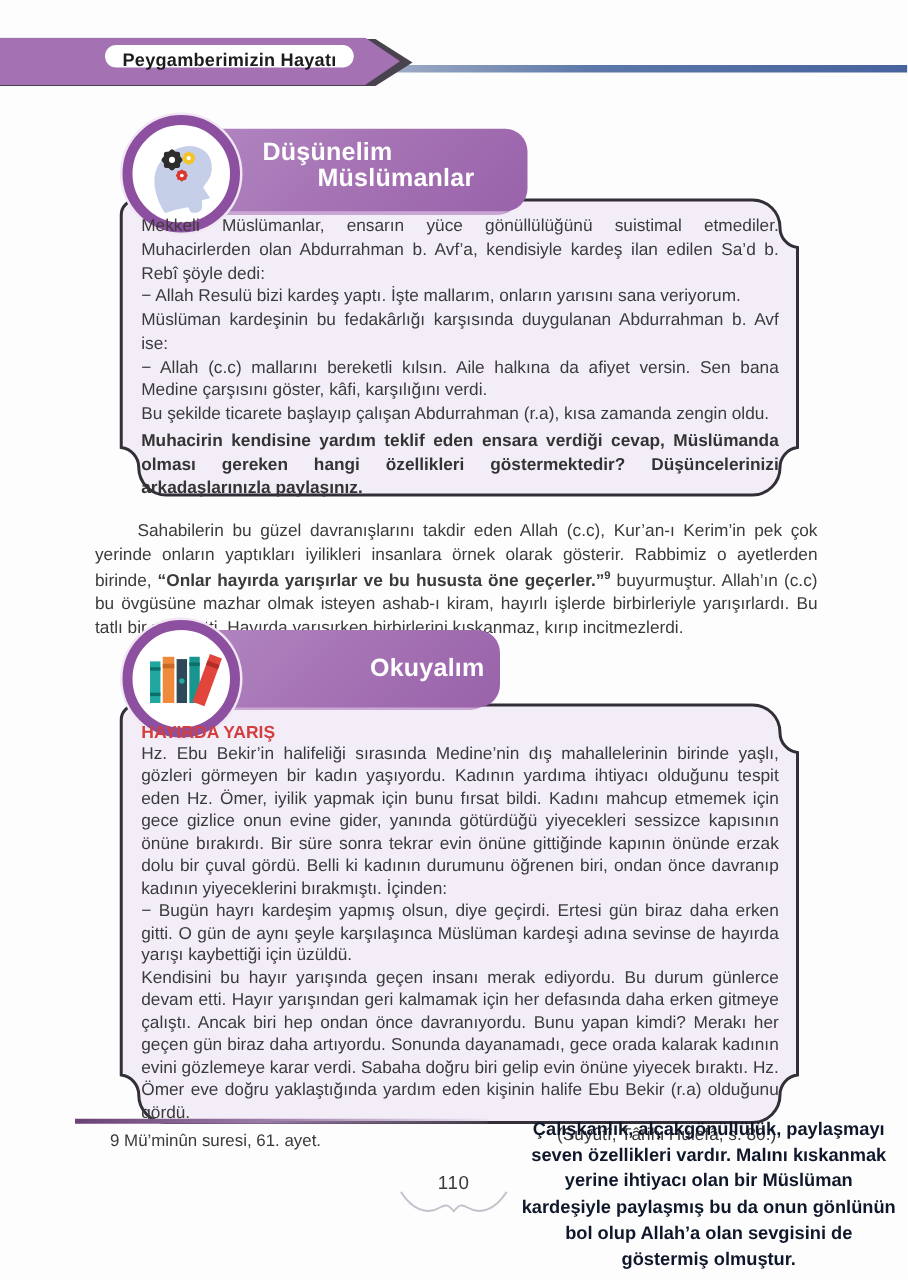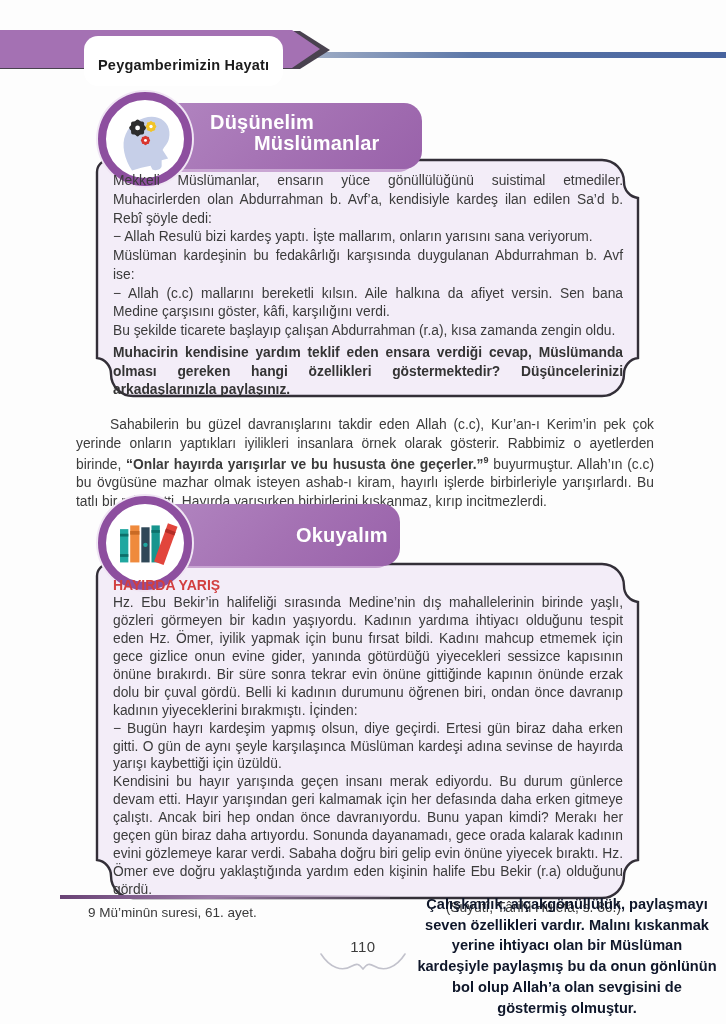--- a/index.html
+++ b/index.html
@@ -8,21 +8,21 @@
     font-family:"Liberation Sans",sans-serif;color:#3c3c3c;overflow:hidden;
   }
   
   .blue-line{position:absolute;top:52px;left:240px;width:486px;height:6px;
     background:linear-gradient(to right,#d8dbe1,#98a7c2 18%,#5c77a8 48%,#47639e 100%);}
   .ribbon-shadow{position:absolute;top:31px;left:0;width:336px;height:38px;
     background:#49424f;clip-path:polygon(0 0,300px 0,330px 19px,300px 38px,0 38px);}
   .ribbon{position:absolute;top:30px;left:0;width:324px;height:38px;
     background:#a471b3;clip-path:polygon(0 0,292px 0,320px 19px,292px 38px,0 38px);}
   .ribbon-pill{position:absolute;top:36px;left:84px;height:18px;line-height:26px;
-    background:#ffffff;border-radius:14px;padding:16px 14px;
+    background:#ffffff;border-radius:14px;padding:0 14px;
     font-size:14.5px;font-weight:700;color:#1c1c1c;letter-spacing:.2px;}
   
   .frame{position:absolute;}
   .banner-under{position:absolute;border-radius:18px;background:#c9a6d3;}
   .banner{position:absolute;border-radius:18px;
     background:linear-gradient(135deg,#b286c1 0%,#a471b3 55%,#9962aa 100%);
     color:#ffffff;font-weight:700;font-size:20px;letter-spacing:.2px;}
   .banner .l1{display:block;padding:8px 0 0 60px;}
   .banner .l2{display:block;padding:0 0 0 104px;margin-top:-2px;}
   .banner.single{display:flex;align-items:center;}

